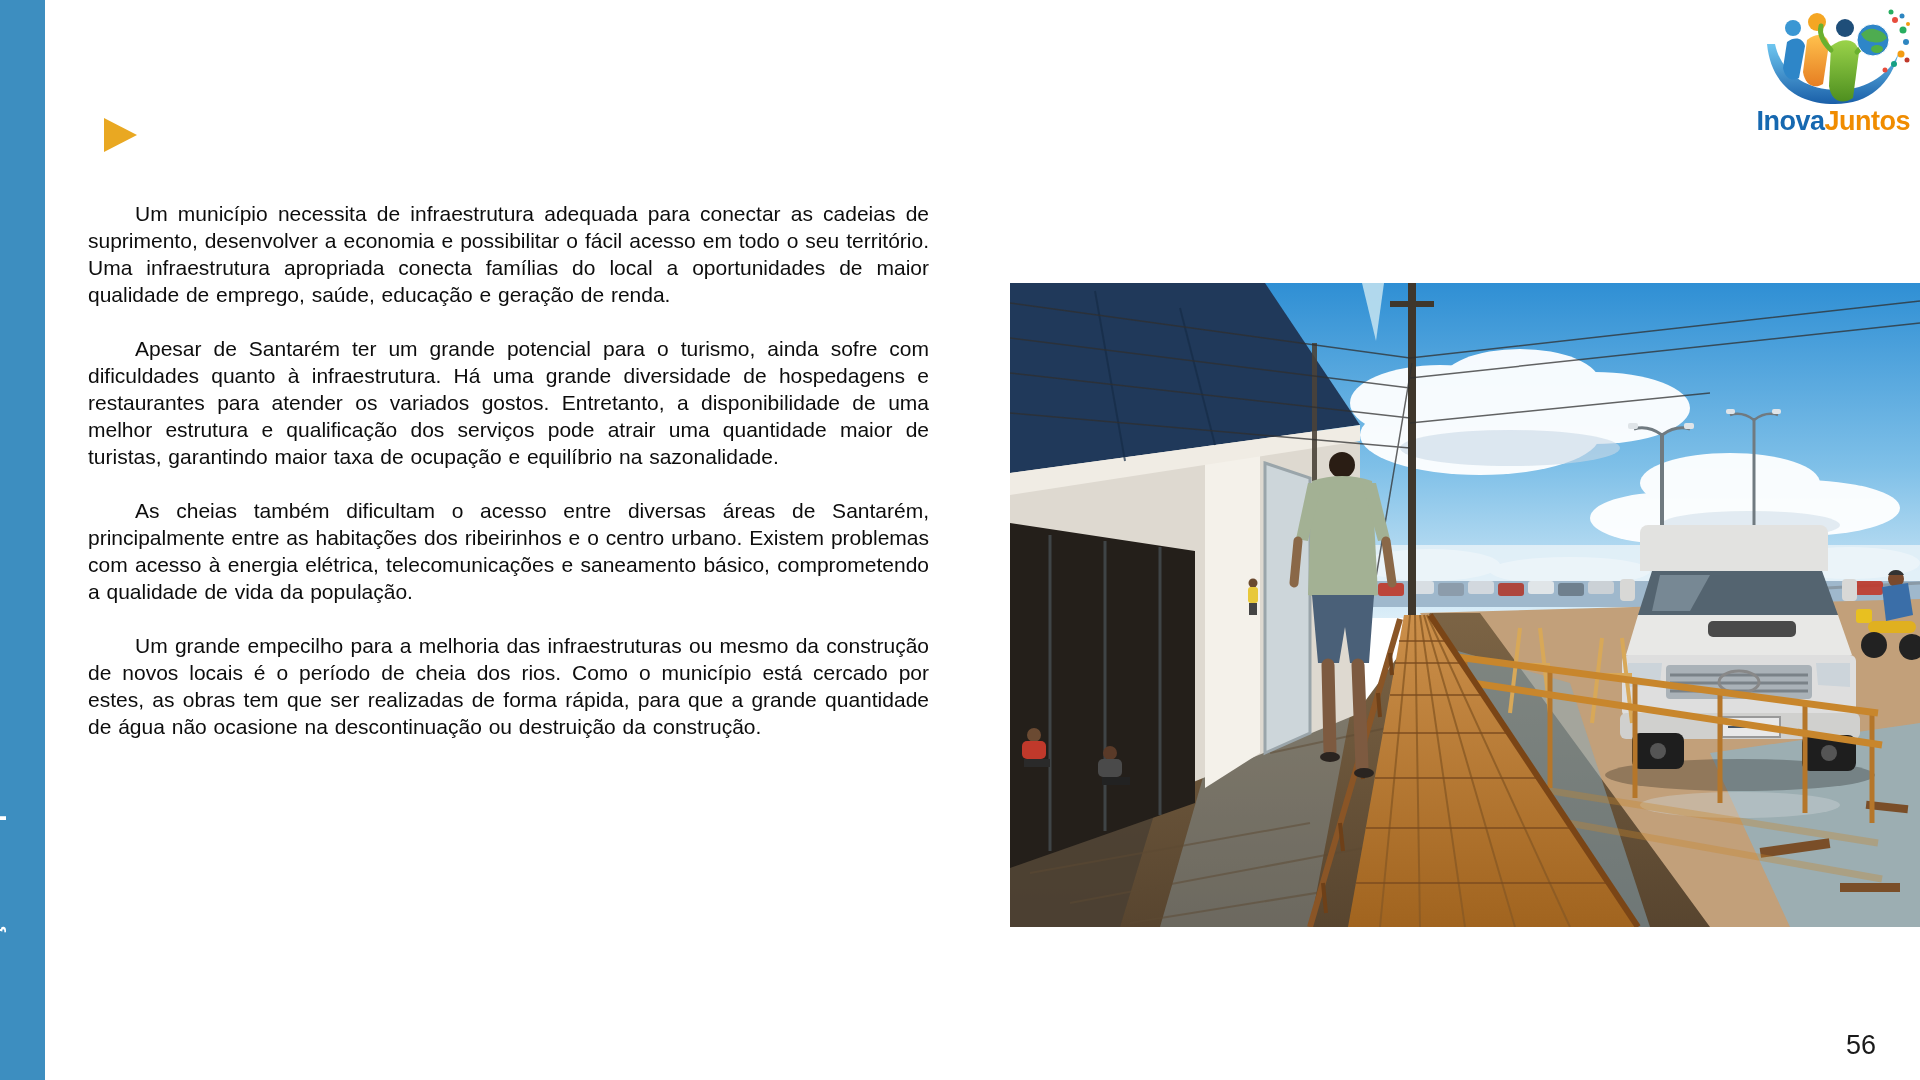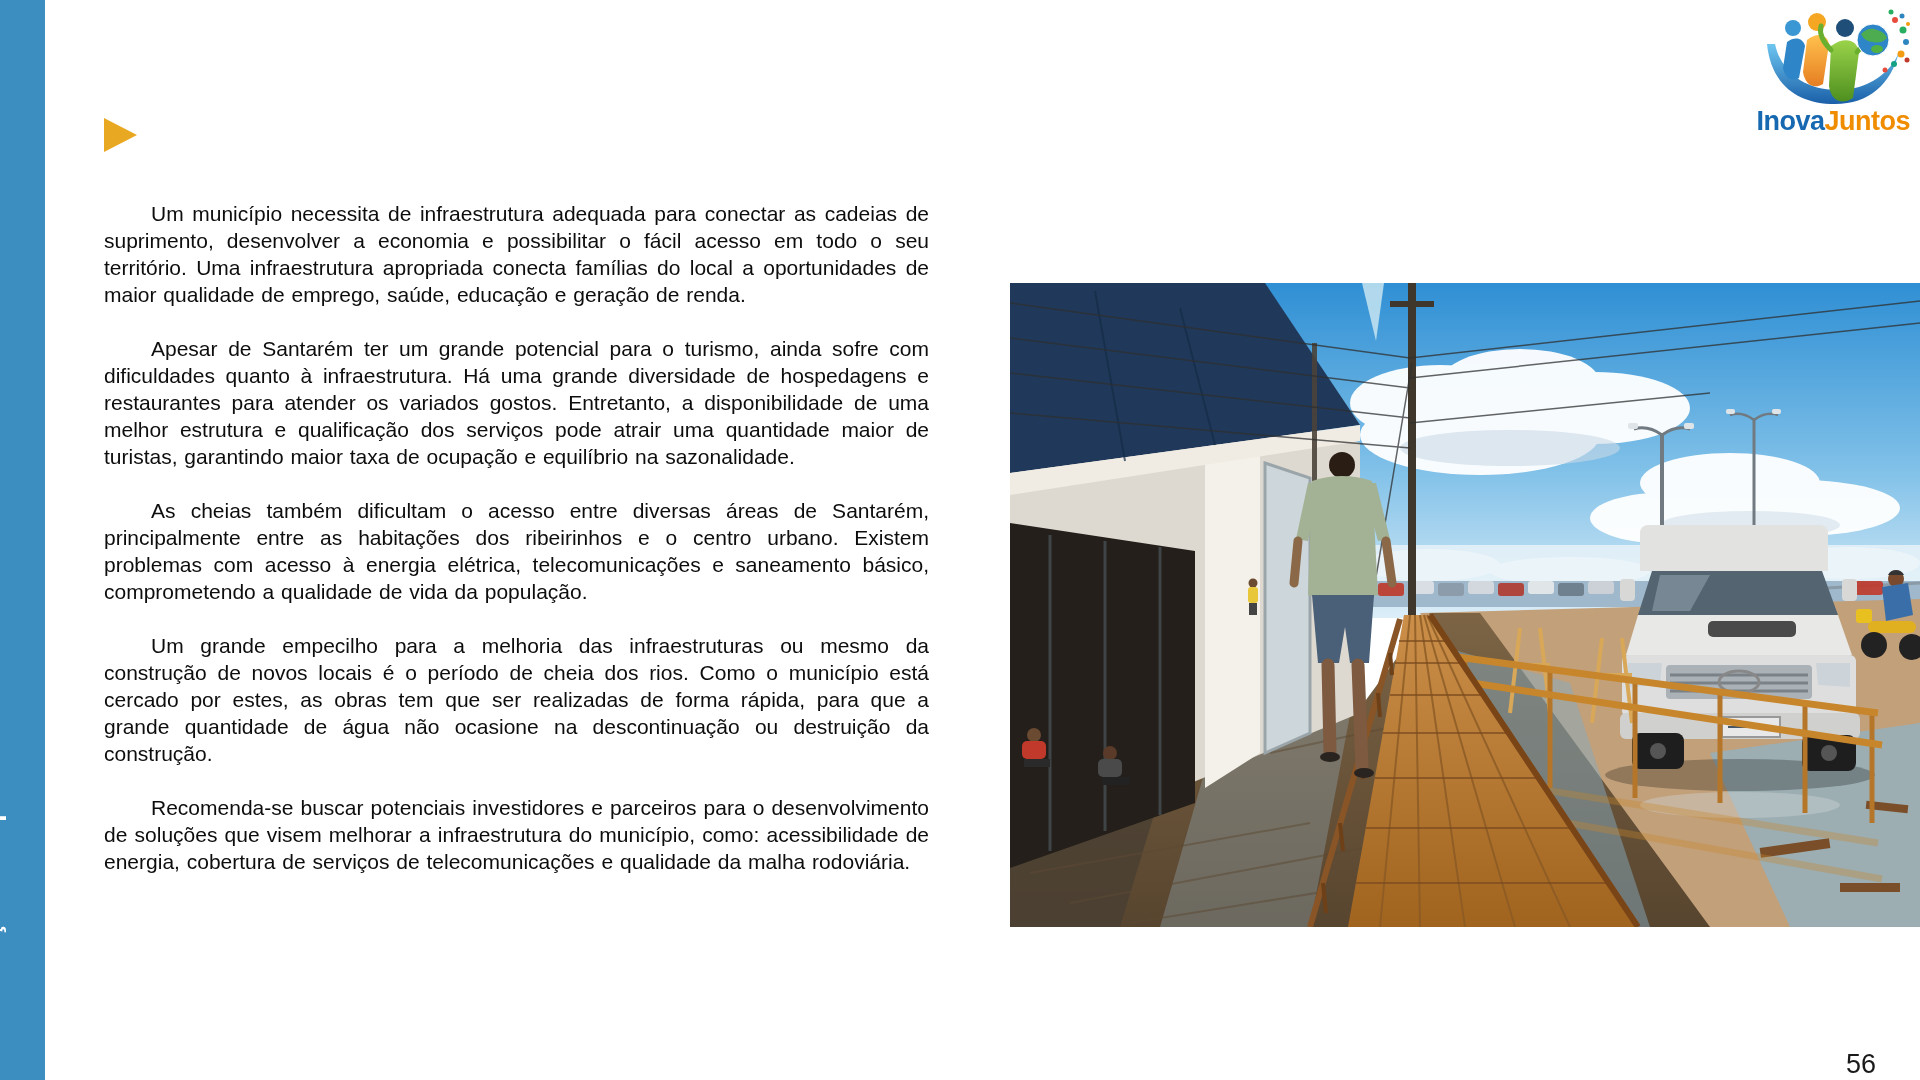--- a/index.html
+++ b/index.html
@@ -5,48 +5,47 @@
   html,body{margin:0;padding:0;background:#ffffff;}
   .slide{position:relative;width:1920px;height:1080px;background:#ffffff;overflow:hidden;
          font-family:"Liberation Sans",sans-serif;}
   .sidebar{position:absolute;left:0;top:0;width:45px;height:1080px;background:#3d8ec0;}
   .sidebar-label{position:absolute;left:7px;bottom:33px;white-space:nowrap;
                  transform:rotate(-90deg);transform-origin:bottom left;
                  color:#ffffff;font-weight:bold;font-size:28px;letter-spacing:.3px;}
   .marker{position:absolute;left:104px;top:118px;width:33px;height:34px;}
   .content{position:absolute;left:88px;top:200px;width:841px;color:#0d0d0d;
            font-size:21px;line-height:27px;text-align:justify;}
-  .content p{margin:0 0 27px 16px;text-indent:47px;word-spacing:1px;}
+  .content p{margin:0 0 27px 0;text-indent:47px;word-spacing:1px;}
   .photo{position:absolute;left:1010px;top:283px;width:910px;height:644px;margin:0;}
   .photo svg{display:block;width:100%;height:100%;}
   .logo{position:absolute;right:10px;top:6px;width:155px;text-align:right;}
   .logo-text{font-weight:bold;font-size:27px;letter-spacing:-0.5px;margin-top:-4px;}
   .lt-blue{color:#1668b0;}
   .lt-orange{color:#f08c00;}
-  .page-number{position:absolute;right:44px;bottom:0;font-size:27px;color:#1a1a1a;}
+  .page-number{position:absolute;right:44px;bottom:19px;font-size:27px;color:#1a1a1a;}
 </style>
 </head>
 <body>
 
 <div class="slide">
 
   <div class="sidebar">
     <div class="sidebar-label">Construção compartilhada</div>
   </div>
 
   <svg class="marker" viewBox="0 0 33 34">
     <polygon points="0,0 33,17 0,34" fill="#e9a822"></polygon>
   </svg>
 
   <div class="content">
     <p>Um município necessita de infraestrutura adequada para conectar as cadeias de suprimento, desenvolver a economia e possibilitar o fácil acesso em todo o seu território. Uma infraestrutura apropriada conecta famílias do local a oportunidades de maior qualidade de emprego, saúde, educação e geração de renda.</p>
     <p>Apesar de Santarém ter um grande potencial para o turismo, ainda sofre com dificuldades quanto à infraestrutura. Há uma grande diversidade de hospedagens e restaurantes para atender os variados gostos. Entretanto, a disponibilidade de uma melhor estrutura e qualificação dos serviços pode atrair uma quantidade maior de turistas, garantindo maior taxa de ocupação e equilíbrio na sazonalidade.</p>
     <p>As cheias também dificultam o acesso entre diversas áreas de Santarém, principalmente entre as habitações dos ribeirinhos e o centro urbano. Existem problemas com acesso à energia elétrica, telecomunicações e saneamento básico, comprometendo a qualidade de vida da população.</p>
     <p>Um grande empecilho para a melhoria das infraestruturas ou mesmo da construção de novos locais é o período de cheia dos rios. Como o município está cercado por estes, as obras tem que ser realizadas de forma rápida, para que a grande quantidade de água não ocasione na descontinuação ou destruição da construção.</p>
-    <p>Recomenda-se buscar potenciais investidores e parceiros para o desenvolvimento de soluções que visem melhorar a infraestrutura do município, como: acessibilidade de energia, cobertura de serviços de telecomunicações e qualidade da malha rodoviária.</p>
   </div>
 
   <figure class="photo">
     <svg viewBox="0 0 910 644" preserveAspectRatio="none">
       <defs>
         <linearGradient id="sky" x1="0" y1="0" x2="0" y2="1">
           <stop offset="0" stop-color="#2f8fd4"></stop>
           <stop offset="0.55" stop-color="#7fc0e8"></stop>
           <stop offset="1" stop-color="#dceef8"></stop>
         </linearGradient>

